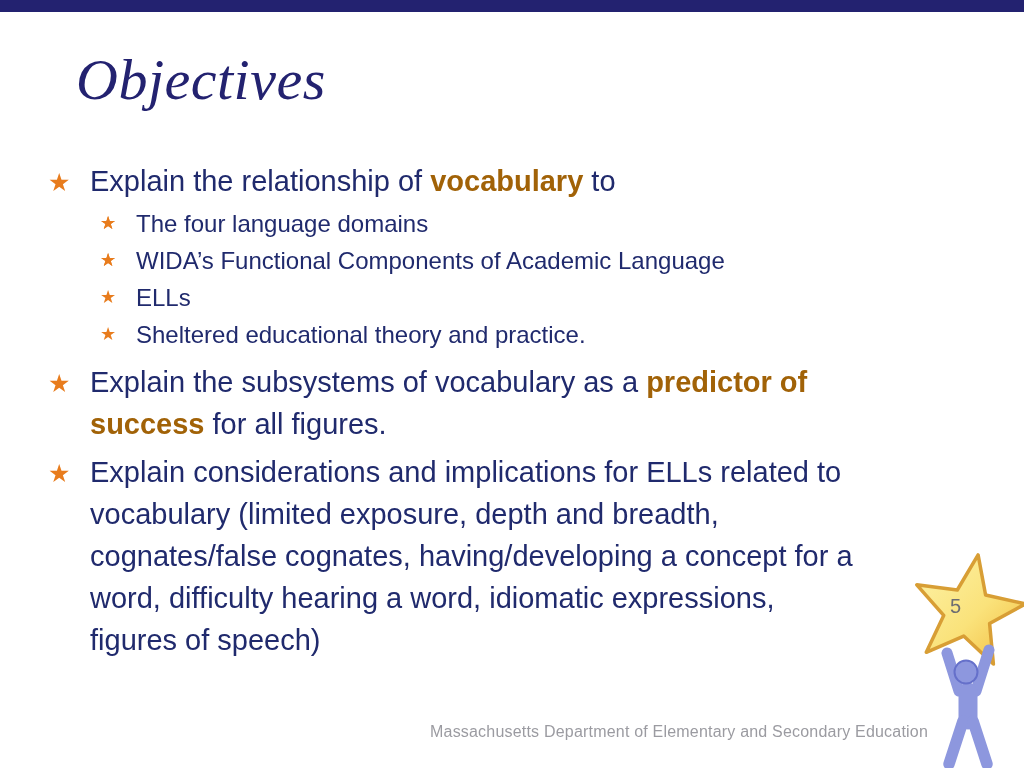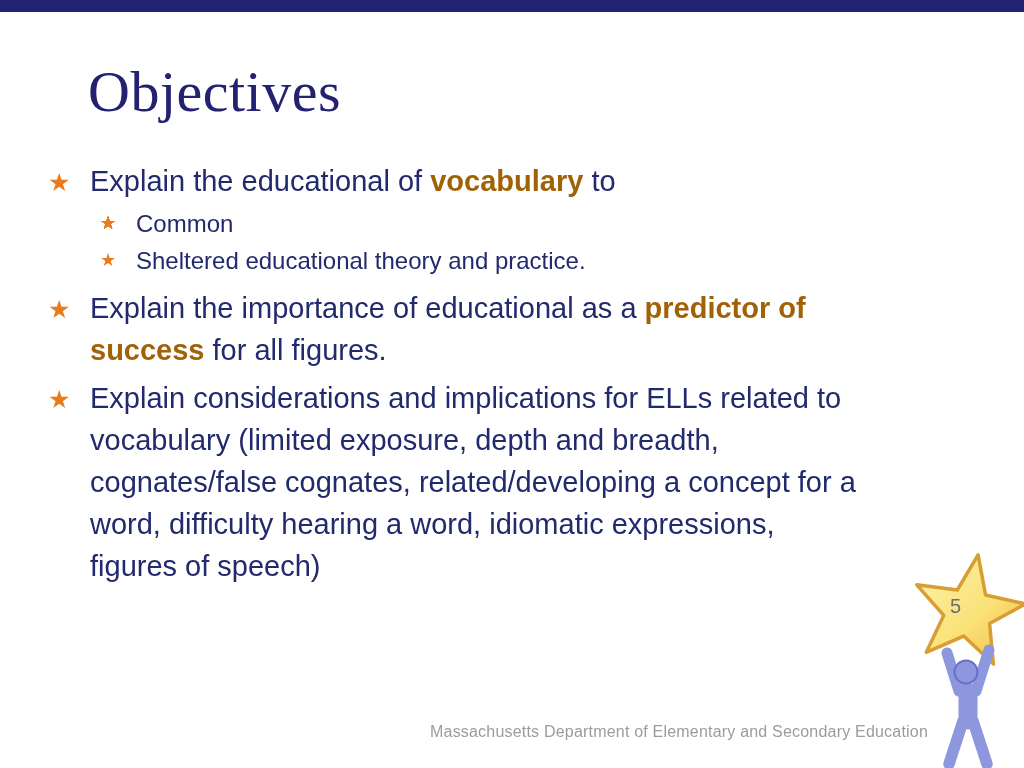--- a/index.html
+++ b/index.html
@@ -1,20 +1,20 @@
 <!DOCTYPE html>
 <html><head>
 <meta charset="utf-8">
 <style>
   html,body{margin:0;padding:0;background:#fff;}
   .slide{position:relative;width:1024px;height:768px;background:#ffffff;overflow:hidden;
          font-family:"Liberation Sans",sans-serif;}
   .topbar{position:absolute;top:0;left:0;width:100%;height:12px;background:#232270;}
-  .title{position:absolute;left:76px;top:44px;margin:12px;font-family:"Liberation Serif",serif;
-         font-size:58px;font-weight:normal;color:#232270;letter-spacing:0.5px;line-height:1.25;}
+  .title{position:absolute;left:76px;top:44px;margin:0;font-family:"Liberation Serif",serif;
+         font-size:58px;font-weight:normal;color:#232270;letter-spacing:0.5px;line-height:1.25;font-style:italic;}
   .content{position:absolute;left:48px;top:160px;width:944px;color:#202a6d;z-index:2;}
   .li{position:relative;}
   .l1{font-size:29px;line-height:42px;padding-left:42px;}
   .l1 .star{position:absolute;left:0;top:1px;font-size:25px;color:#e87c1d;}
   .l2{font-size:24px;line-height:37px;padding-left:88px;}
   .l2 .star{position:absolute;left:52px;top:0;font-size:18px;color:#e87c1d;}
   .txt{white-space:pre-wrap;}
   .txt b{font-weight:700;color:#a16207;}
   .sublist{margin:3px 0 8px 0;}
   .b2{margin-bottom:6px;}
@@ -50,57 +50,59 @@
         <path d="M83 176 L97 219" stroke-width="11.5"></path>
       </g>
       <circle cx="76" cy="127" r="11.5" fill="#8d97de" stroke="#6570ca" stroke-width="2"></circle>
     </svg>
   </div>
 
   <div class="content">
 
     <div class="li l1">
       <span class="star">★</span>
-      <span class="txt"><span>Explain the educational of </span><b>vocabulary</b><span> to</span></span>
+      <span class="txt"><span>Explain the relationship of </span><b>vocabulary</b><span> to</span></span>
     </div>
 
     <div class="sublist">
       <div class="li l2">
         <span class="star">★</span>
       </div>
       <div class="li l2">
         <span class="star">★</span>
+        <span class="txt">The four language domains</span>
       </div>
       <div class="li l2">
         <span class="star">★</span>
       </div>
       <div class="li l2">
         <span class="star">★</span>
+        <span class="txt">WIDA’s Functional Components of Academic Language</span>
       </div>
       <div class="li l2">
         <span class="star">★</span>
-        <span class="txt">Common</span>
+        <span class="txt">ELLs</span>
       </div>
       <div class="li l2">
         <span class="star">★</span>
         <span class="txt">Sheltered educational theory and practice.</span>
       </div>
     </div>
 
     <div class="li l1 b2">
       <span class="star">★</span>
-      <span class="txt"><span>Explain the importance of educational as a </span><b>predictor of
+      <span class="txt"><span>Explain the subsystems of vocabulary as a </span><b>predictor of
 success</b><span> for all figures.</span></span>
     </div>
 
     <div class="li l1">
       <span class="star">★</span>
       <span class="txt"><span>Explain considerations and implications for ELLs related to
 vocabulary (limited exposure, depth and breadth,
-cognates/false cognates, related/developing a concept for a
+cognates/false cognates, having/developing a concept for a
 word, difficulty hearing a word, idiomatic expressions,
 figures of speech)</span></span>
     </div>
 
   </div>
 
   <div class="pagenum">5</div>
 
   <div class="footer">Massachusetts Department of Elementary and Secondary Education</div>
 

